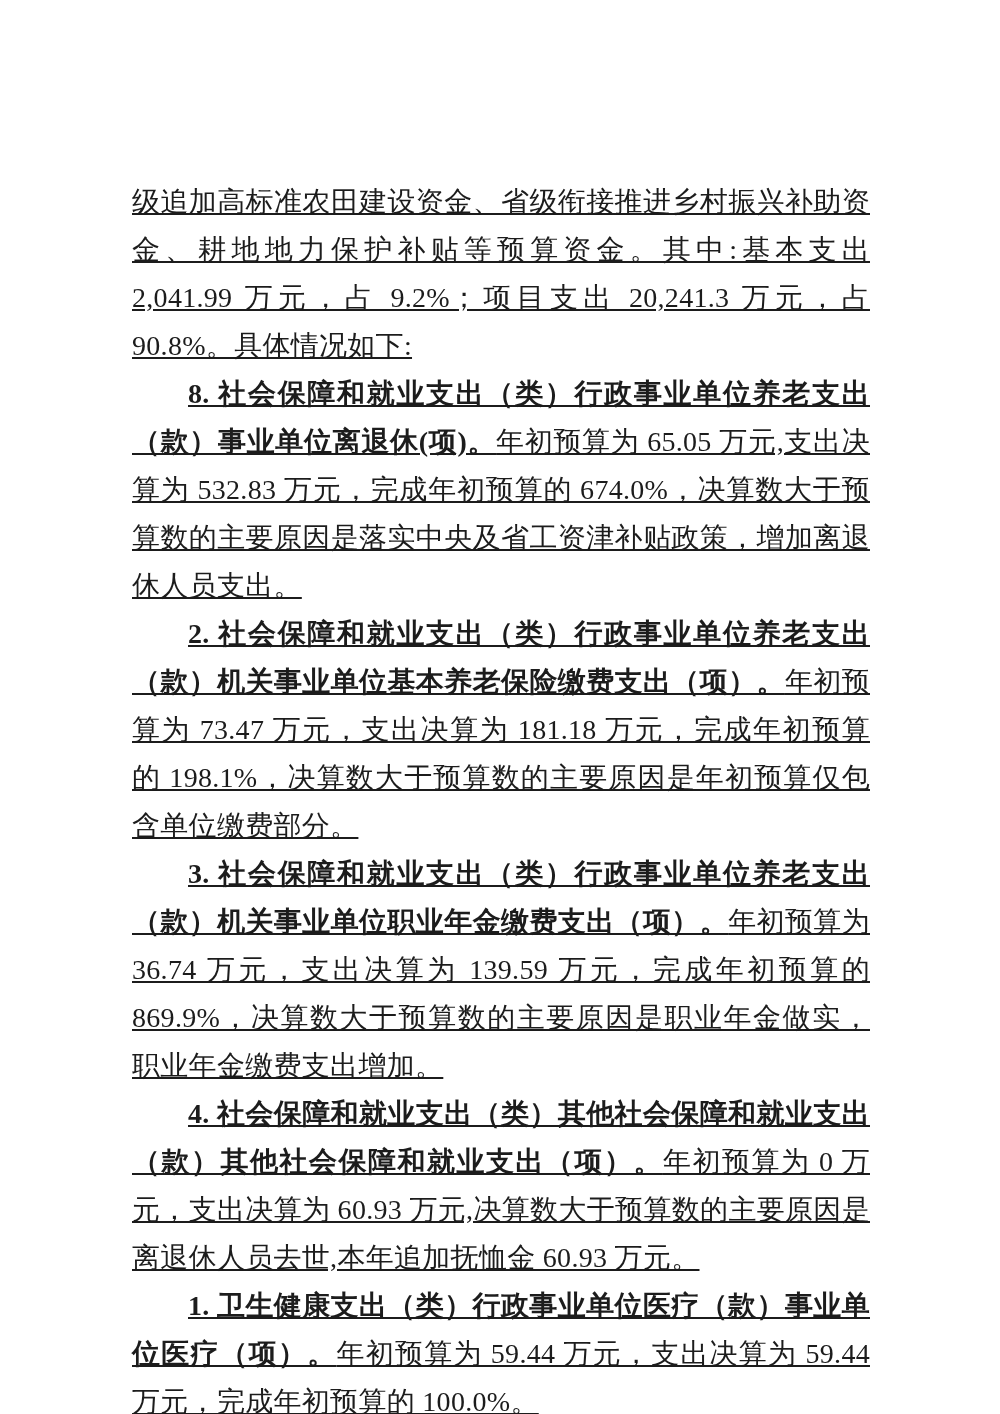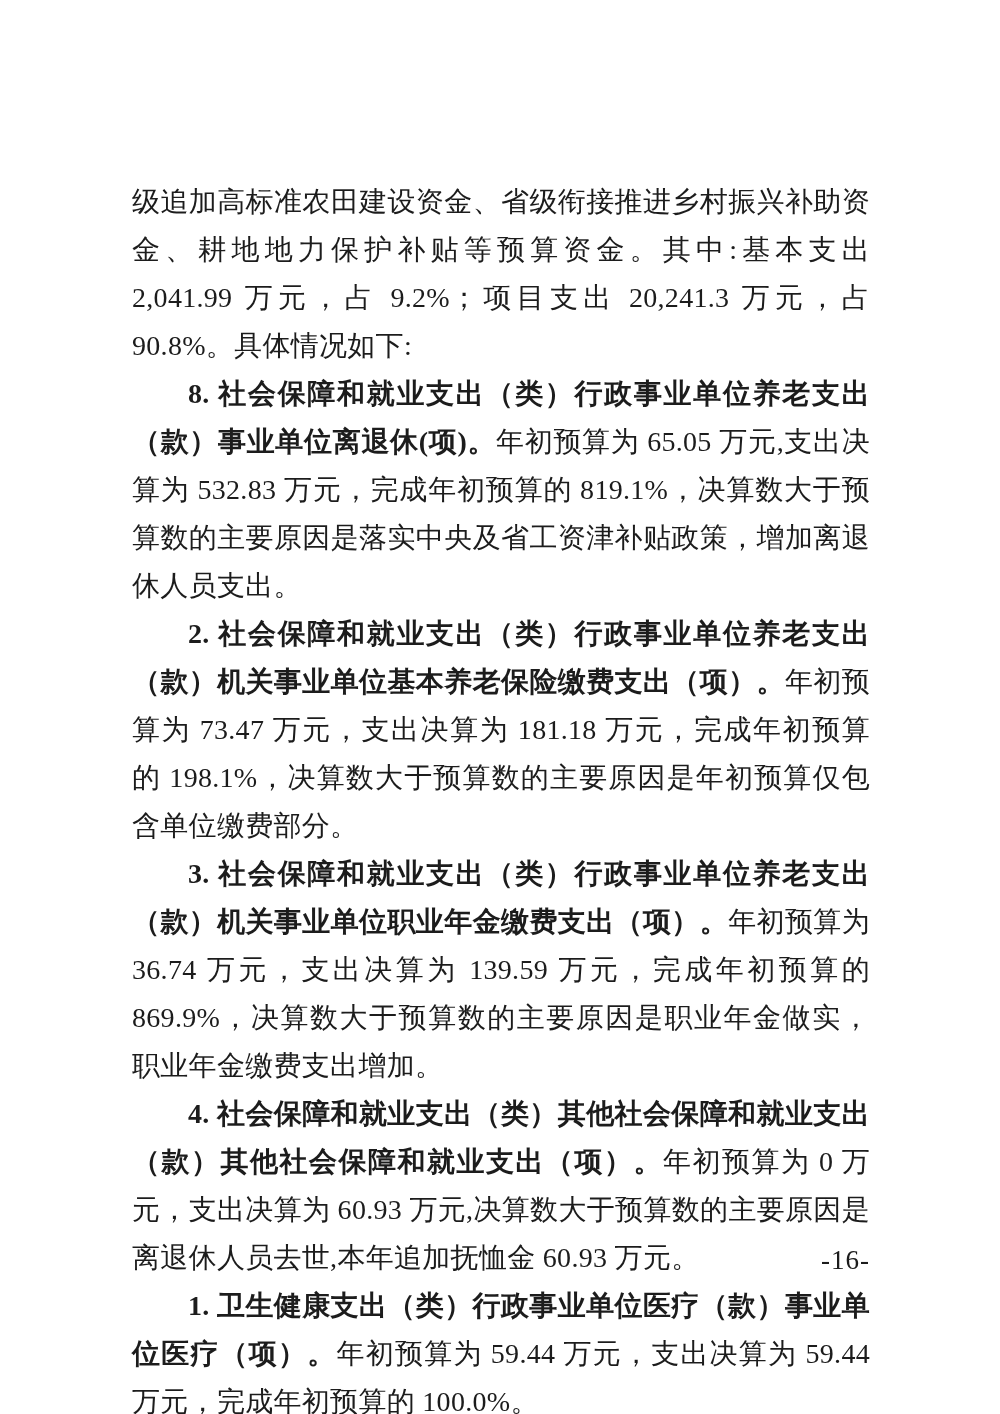--- a/index.html
+++ b/index.html
@@ -26,20 +26,21 @@
     width: 738px;
     font-size: 28px;
     line-height: 48px;
     text-align: justify;
     color: #1c1c1c;
     letter-spacing: 0.3px;
   }
   .content p {
     margin: 0;
     padding: 0;
+    text-decoration: underline;
   }
   p.item {
     text-indent: 2em;
   }
   .hd {
     font-weight: bold;
   }
   .page-number {
     position: absolute;
     top: 1245px;
@@ -52,26 +53,25 @@
   }
 </style>
 </head>
 <body>
 
 <div class="sheet">
   <div class="content">
 
     <p class="intro">级追加高标准农田建设资金、省级衔接推进乡村振兴补助资金、耕地地力保护补贴等预算资金。其中:基本支出 2,041.99 万元，占 9.2%；项目支出 20,241.3 万元，占 90.8%。具体情况如下:</p>
 
-    <p class="item"><span class="hd">8. 社会保障和就业支出（类）行政事业单位养老支出（款）事业单位离退休(项)。</span><span>年初预算为 65.05 万元,支出决算为 532.83 万元，完成年初预算的 819.1%，决算数大于预算数的主要原因是落实中央及省工资津补贴政策，增加离退休人员支出。</span></p>
+    <p class="item"><span class="hd">8. 社会保障和就业支出（类）行政事业单位养老支出（款）事业单位离退休(项)。</span><span>年初预算为 65.05 万元,支出决算为 532.83 万元，完成年初预算的 674.0%，决算数大于预算数的主要原因是落实中央及省工资津补贴政策，增加离退休人员支出。</span></p>
 
     <p class="item"><span class="hd">2. 社会保障和就业支出（类）行政事业单位养老支出（款）机关事业单位基本养老保险缴费支出（项）。</span><span>年初预算为 73.47 万元，支出决算为 181.18 万元，完成年初预算的 198.1%，决算数大于预算数的主要原因是年初预算仅包含单位缴费部分。</span></p>
 
     <p class="item"><span class="hd">3. 社会保障和就业支出（类）行政事业单位养老支出（款）机关事业单位职业年金缴费支出（项）。</span><span>年初预算为 36.74 万元，支出决算为 139.59 万元，完成年初预算的 869.9%，决算数大于预算数的主要原因是职业年金做实，职业年金缴费支出增加。</span></p>
 
     <p class="item"><span class="hd">4. 社会保障和就业支出（类）其他社会保障和就业支出（款）其他社会保障和就业支出（项）。</span><span>年初预算为 0 万元，支出决算为 60.93 万元,决算数大于预算数的主要原因是离退休人员去世,本年追加抚恤金 60.93 万元。</span></p>
 
     <p class="item"><span class="hd">1. 卫生健康支出（类）行政事业单位医疗（款）事业单位医疗（项）。</span><span>年初预算为 59.44 万元，支出决算为 59.44 万元，完成年初预算的 100.0%。</span></p>
 
   </div>
 
-  <div class="page-number">-16-</div>
 </div>
 
 </body></html>

